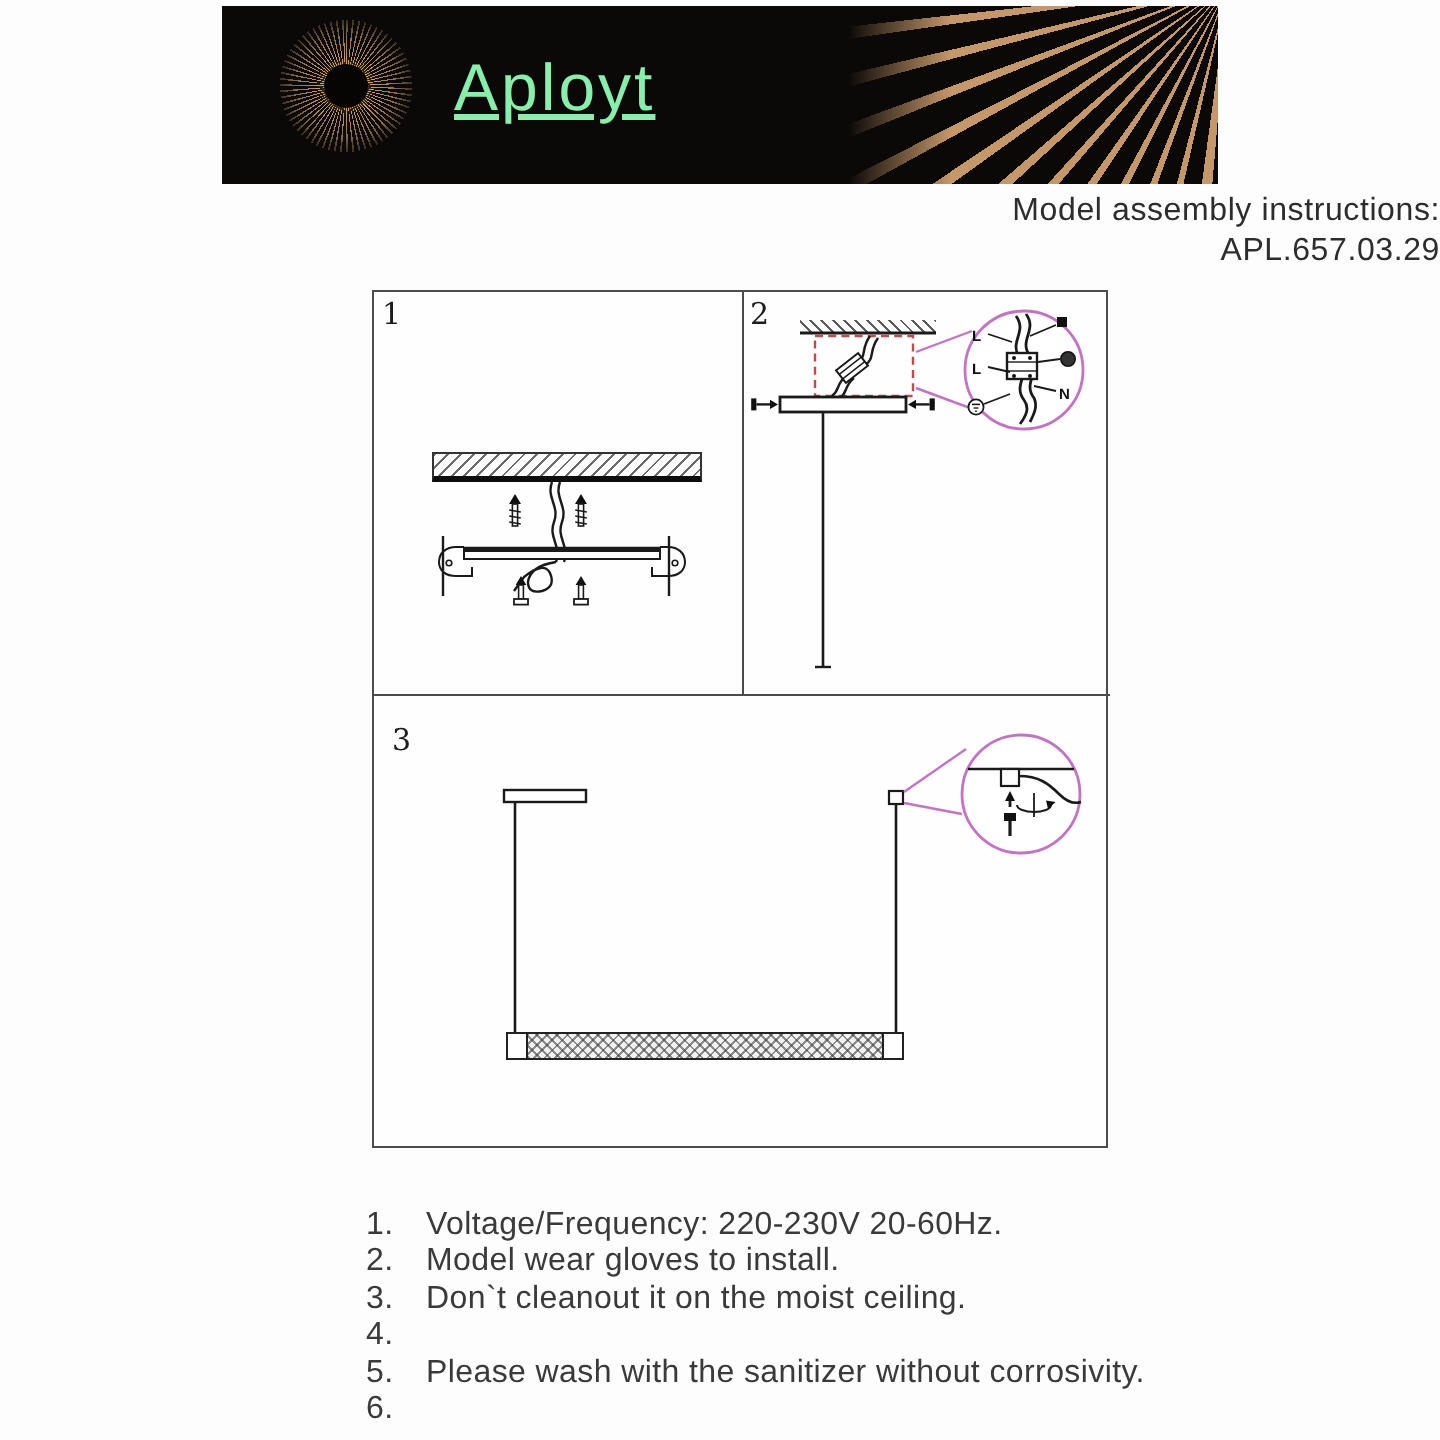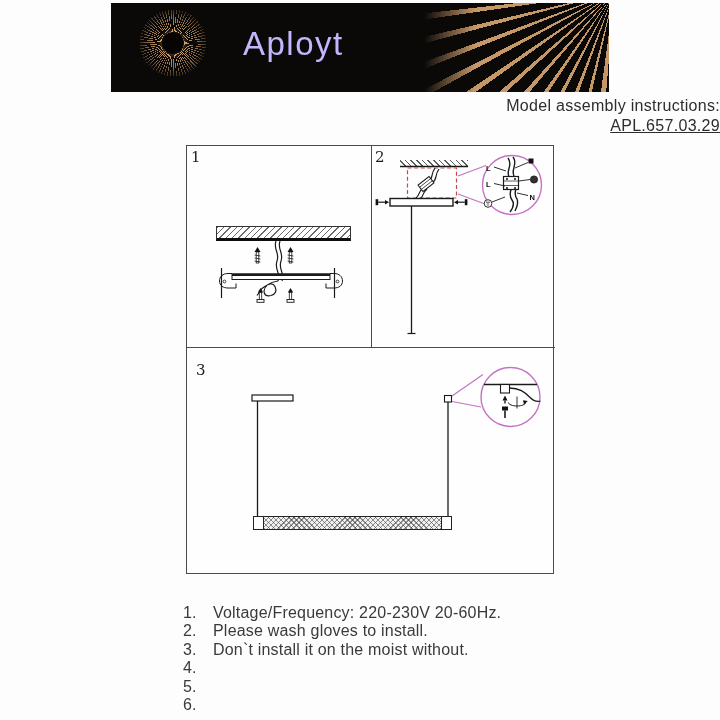--- a/index.html
+++ b/index.html
@@ -7,32 +7,32 @@
         font-family:"Liberation Sans",sans-serif;}
 
   
   .banner{position:absolute;left:111px;top:3px;width:498px;height:89px;background:#0b0907;overflow:hidden;}
   .sunburst{position:absolute;left:29px;top:7px;width:66px;height:66px;border-radius:50%;
             background:repeating-conic-gradient(#c79a68 0deg 1.6deg, rgba(0,0,0,0) 1.6deg 5.4deg);}
   .sunburst .fade{position:absolute;inset:0;border-radius:50%;
             background:radial-gradient(circle, rgba(11,9,7,0) 30%, rgba(11,9,7,0.35) 55%, #0b0907 80%);}
   .sunburst .core{position:absolute;left:22px;top:22px;width:22px;height:22px;border-radius:50%;
             background:#070503;box-shadow:0 0 4px 1px rgba(220,170,110,0.35);}
-  .brand{position:absolute;left:132px;top:22px;font-size:33px;letter-spacing:1.5px;
-         color:#c4b5fd;font-weight:400;}
+  .brand{position:absolute;left:116px;top:22px;font-size:33px;letter-spacing:1.5px;
+         color:#86efac;font-weight:400;text-decoration:underline;}
   .fan{position:absolute;right:0;top:0;bottom:0;width:185px;
        background:repeating-conic-gradient(from 186deg at 103% -12%, rgba(208,160,110,0.95) 0deg 1.8deg, rgba(0,0,0,0) 1.8deg 6.9deg);
        -webkit-mask-image:linear-gradient(to left,#000 72%,transparent);
        mask-image:linear-gradient(to left,#000 72%,transparent);}
 
   
   .title,.model{position:absolute;left:0;right:0;text-align:right;color:#2d2d2d;
                 font-size:16px;letter-spacing:0.3px;}
   .title{top:97px;}
-  .model{top:117px;text-decoration:underline;}
+  .model{top:117px;}
 
   
   .frame{position:absolute;left:186px;top:145px;width:366px;height:427px;
          border:1.5px solid #4b4b4b;background:#fefefe;}
   .div-h{position:absolute;left:186px;top:347px;width:369px;height:0;border-top:1.5px solid #4b4b4b;}
   .div-v{position:absolute;left:371px;top:145px;height:203px;width:0;border-left:1.5px solid #4b4b4b;}
   .pnum{position:absolute;font-family:"DejaVu Serif",serif;font-size:15px;color:#1c1c1c;}
   .pnum.n1{left:191px;top:148px;}
   .pnum.n2{left:375px;top:148px;}
   .pnum.n3{left:196px;top:361px;}
@@ -240,29 +240,30 @@
     </g>
   </svg>
 
   <ol class="list">
     <li class="row">
       <span class="num">1.</span>
       <span class="txt">Voltage/Frequency: 220-230V 20-60Hz.</span>
       </li>
     <li class="row">
       <span class="num">2.</span>
-      <span class="txt">Please wash gloves to install.</span>
+      <span class="txt">Model wear gloves to install.</span>
       </li>
     <li class="row">
       <span class="num">3.</span>
-      <span class="txt">Don`t install it on the moist without.</span>
+      <span class="txt">Don`t cleanout it on the moist ceiling.</span>
       </li>
     <li class="row">
       <span class="num">4.</span>
       </li>
     <li class="row">
       <span class="num">5.</span>
+      <span class="txt">Please wash with the sanitizer without corrosivity.</span>
       </li>
     <li class="row">
       <span class="num">6.</span>
       </li>
   </ol>
 </div>
 
 </body></html>

